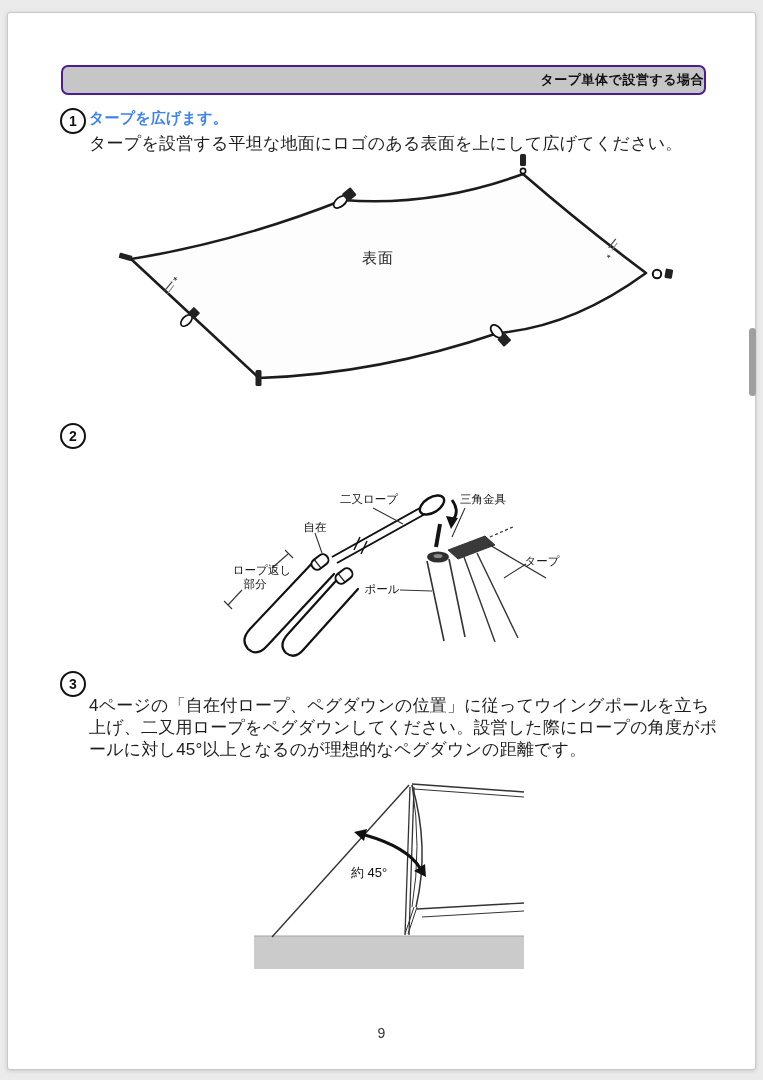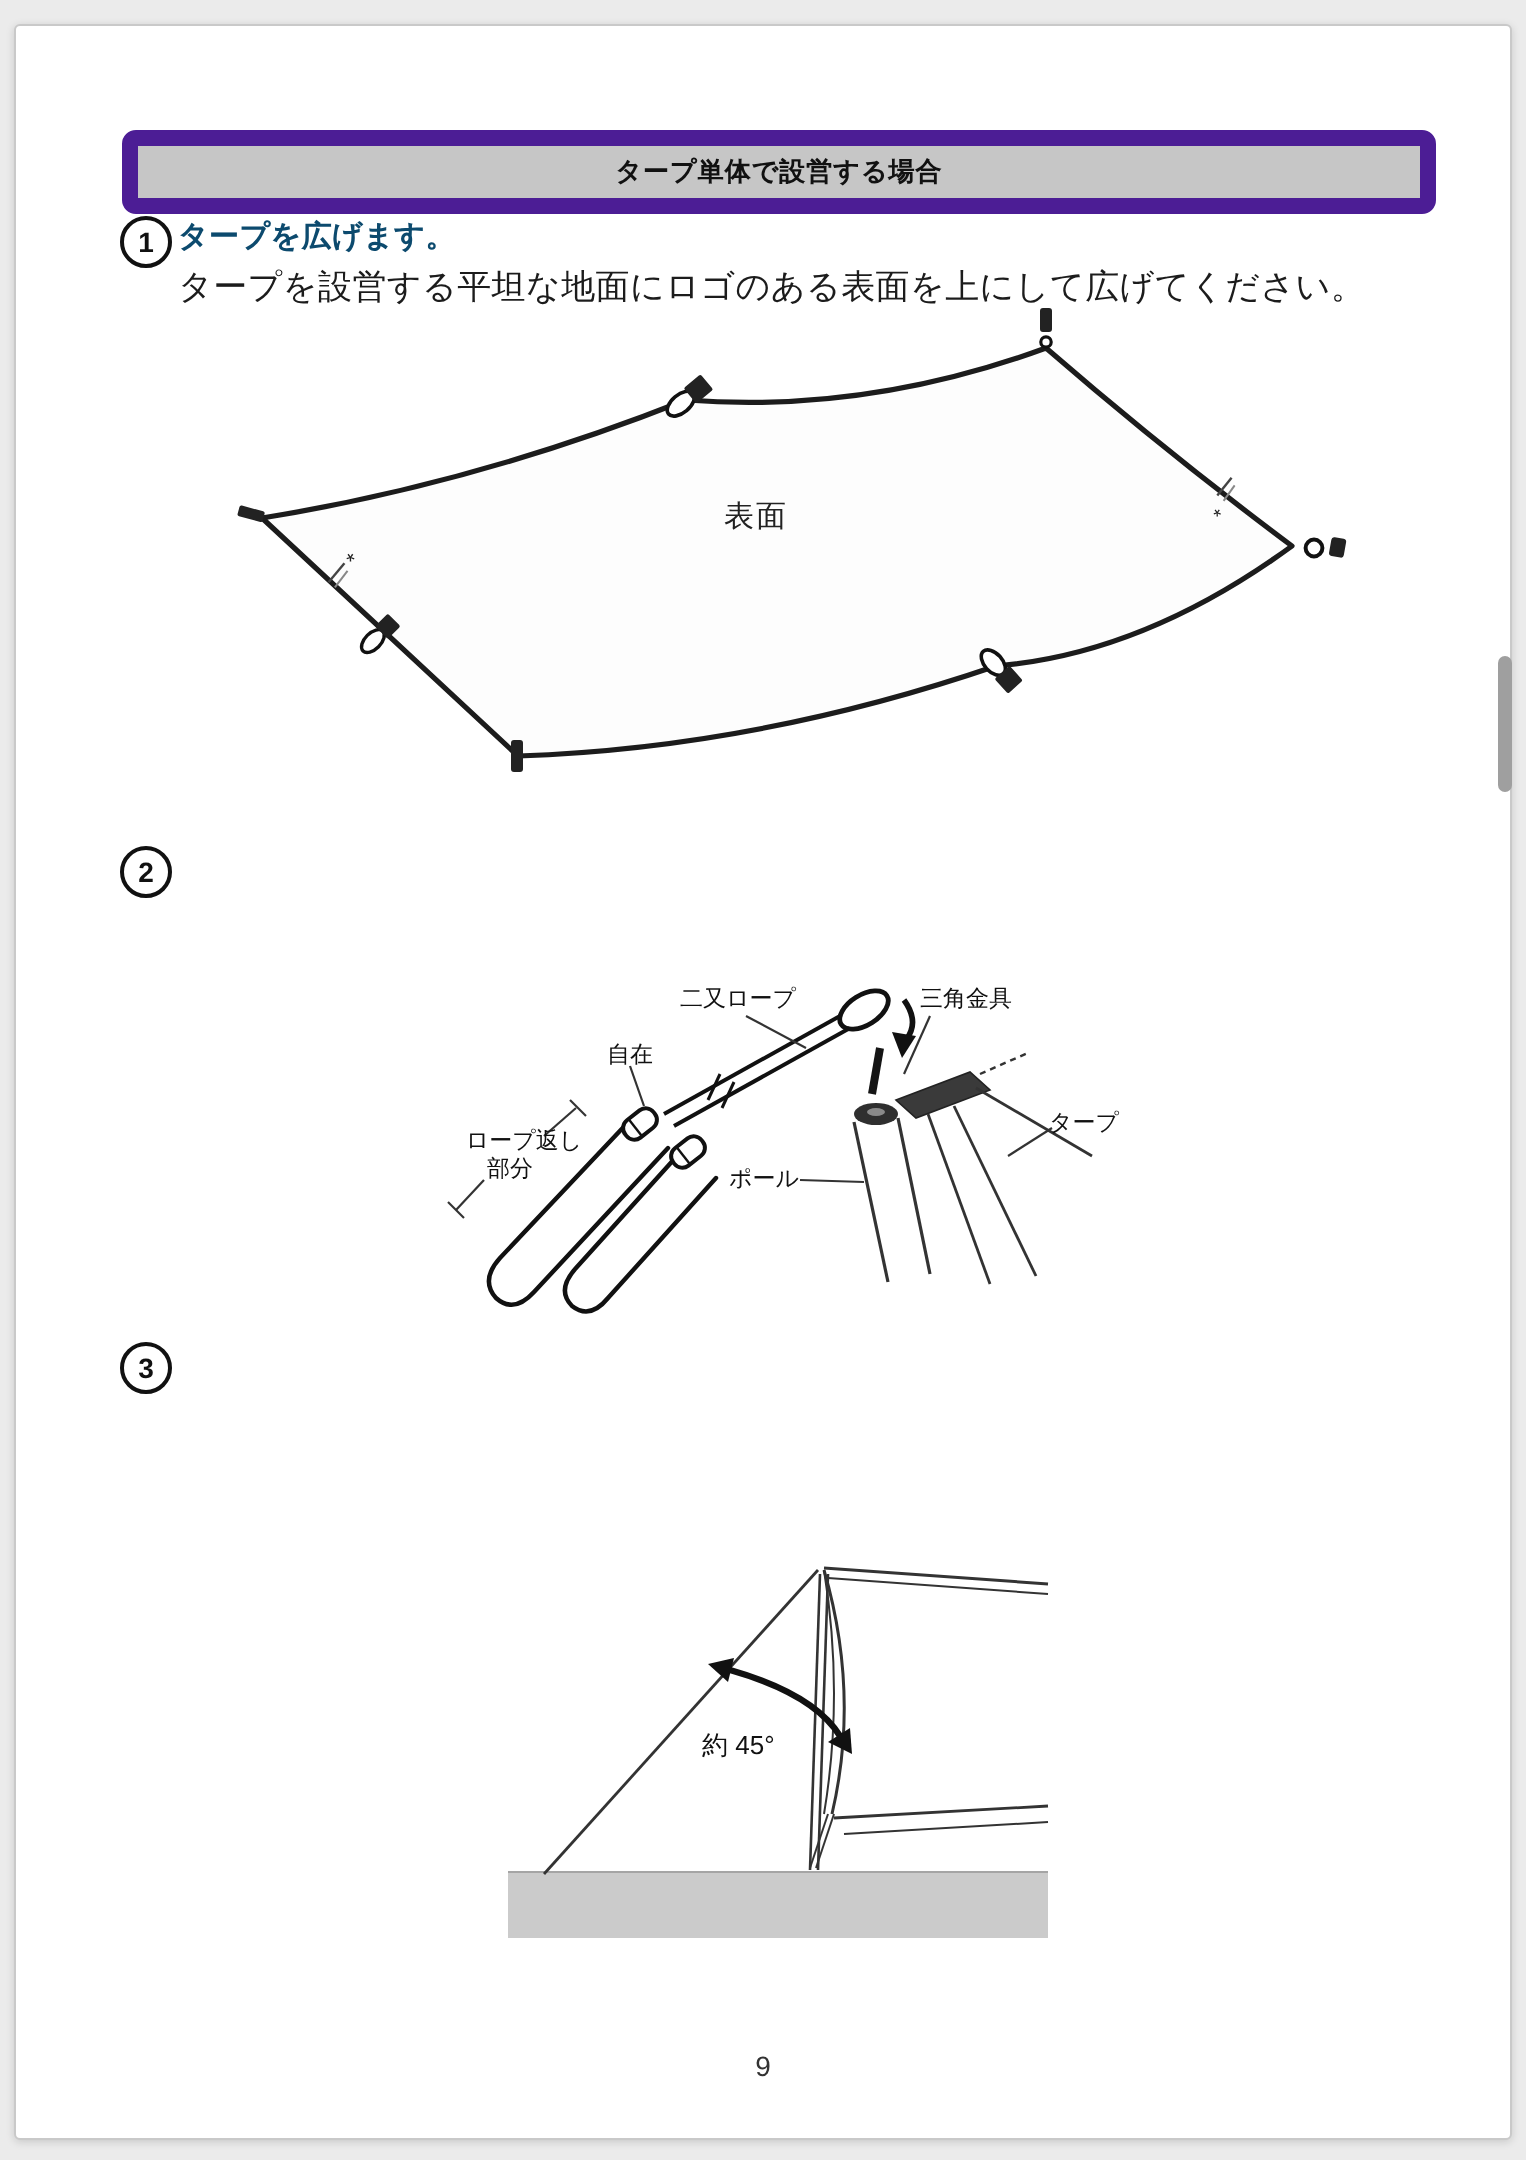--- a/index.html
+++ b/index.html
@@ -9,31 +9,31 @@
     font-family:"Liberation Sans","DejaVu Sans",sans-serif;
     -webkit-font-smoothing:antialiased;
   }
   .page{
     position:absolute;left:7px;top:12px;width:747px;height:1056px;
     background:#ffffff;border:1px solid #c9c9c9;border-radius:3px;
     box-shadow:0 1px 4px rgba(0,0,0,0.15);
   }
   .section-bar{
     position:absolute;left:53px;top:52px;width:641px;height:26px;
-    background:#c6c6c6;border:8px solid #4c1d95;border-radius:7px;
-    display:flex;align-items:center;justify-content:center;
+    background:#c6c6c6;border:2px solid #4c1d95;border-radius:7px;
+    display:flex;align-items:center;justify-content:flex-end;
     font-size:13px;font-weight:bold;color:#111;letter-spacing:0.5px;
   }
   .step-circle{
     position:absolute;width:22px;height:22px;border:2px solid #111;
     border-radius:50%;text-align:center;line-height:22px;
     font-size:14px;font-weight:bold;color:#111;background:#fff;
   }
   .step-title{
-    position:absolute;font-size:15px;font-weight:bold;color:#0c4a6e;
+    position:absolute;font-size:15px;font-weight:bold;color:#3b82f6;
     letter-spacing:0.2px;white-space:nowrap;font-family:Liberation Serif, serif;
   }
   .step-body{
     position:absolute;font-size:17px;color:#1c1c1c;line-height:22px;
     letter-spacing:0.2px;
   }
   .diagram{position:absolute;}
   .page-number{
     position:absolute;left:0;right:0;top:1012px;text-align:center;
     font-size:14px;color:#333;
@@ -166,20 +166,21 @@
     <text x="314" y="530" text-anchor="middle" font-size="11.5" fill="#111">自在</text>
     <text x="261" y="573" text-anchor="middle" font-size="11.5" fill="#111">ロープ返し</text>
     <text x="254" y="587" text-anchor="middle" font-size="11.5" fill="#111">部分</text>
     <text x="381" y="592" text-anchor="middle" font-size="11.5" fill="#111">ポール</text>
     <text x="541" y="564" text-anchor="middle" font-size="11.5" fill="#111">タープ</text>
   </svg>
 
   <div class="step-circle" style="left:52px;top:658px;">
     <span>3</span>
   </div>
+  <div class="step-body" style="left:81px;top:682px;width:632px;">4ページの「自在付ロープ、ペグダウンの位置」に従ってウイングポールを立ち上げ、二又用ロープをペグダウンしてください。設営した際にロープの角度がポールに対し45°以上となるのが理想的なペグダウンの距離です。</div>
 
   <svg class="diagram" style="left:238px;top:750px;" width="290" height="212" viewBox="245 762 290 212">
 
     <rect x="253" y="935" width="270" height="33" fill="#cbcbcb"></rect>
     <line x1="253" y1="935" x2="523" y2="935" stroke="#a5a5a5" stroke-width="1"></line>
 
     <line x1="408" y1="784" x2="271" y2="936" stroke="#333" stroke-width="1.4"></line>
 
     <line x1="409" y1="786" x2="404" y2="934" stroke="#333" stroke-width="1.3"></line>
     <line x1="413" y1="786" x2="408" y2="934" stroke="#333" stroke-width="1.3"></line>

